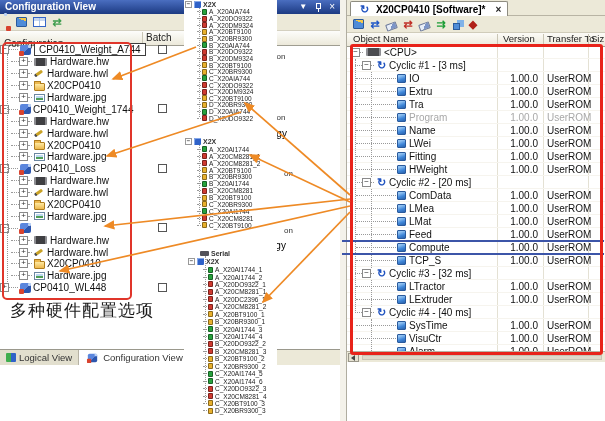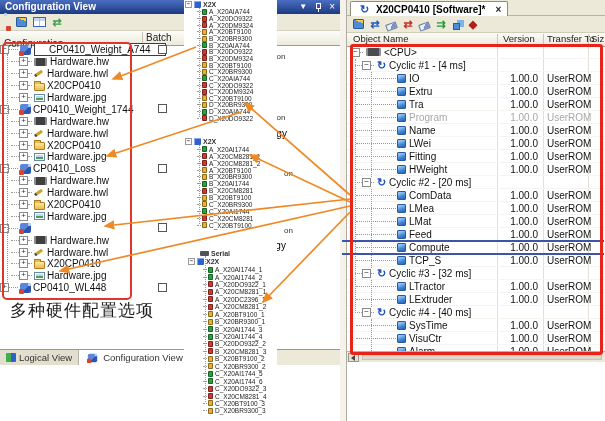--- a/index.html
+++ b/index.html
@@ -22,21 +22,21 @@
   .lhd{position:absolute;top:1px;bottom:1px;width:1px;background:#c9c5b4;}
   .ltree{position:absolute;left:0;top:44px;width:340px;}
   .trow{height:11.9px;display:flex;align-items:center;position:relative;font-size:10px;color:#111;white-space:nowrap;}
   .exp{width:9px;height:9px;box-sizing:border-box;border:1px solid #8a8a8a;background:#fff;font-size:8px;
        line-height:6px;text-align:center;color:#333;flex:none;}
   .exp-s{width:7px;height:7px;box-sizing:border-box;border:1px solid #999;background:#fff;font-size:6px;
          line-height:4px;text-align:center;color:#333;flex:none;}
   .conn{border-top:1px dotted #999;flex:none;height:0;}
   .sp{flex:none;}
   .cbx{position:absolute;left:158px;top:1px;width:9px;height:9px;border:1px solid #555;background:#fff;box-sizing:border-box;}
-  .editbox{border:1px solid #3c3c3c;background:#fff;padding:0 14px;margin-left:1px;}
+  .editbox{border:1px solid #3c3c3c;background:#fff;padding:0 4px;margin-left:1px;}
   .bold{font-weight:bold;}
   .vdot{position:absolute;border-left:1px dotted #999;width:0;}
   
   .i-cfg{width:11px;height:10px;background:linear-gradient(135deg,#5b86dd 55%,#2c56ae 55%);border-radius:2px;
          position:relative;flex:none;margin:0 2px;}
   .i-cfg::before{content:"";position:absolute;left:-1px;bottom:-1px;width:5px;height:5px;background:#d8432f;border-radius:1px;}
   .i-cfg::after{content:"";position:absolute;right:0;top:0;width:3px;height:3px;background:#bcd2f4;border-radius:1px;}
   .i-hw{width:9px;height:8px;background:#3f3f42;border-left:2px solid #8c8c90;border-right:2px solid #8c8c90;
         border-radius:1px;flex:none;margin:0 3px 0 2px;}
   .i-pencil{width:11px;height:9px;position:relative;flex:none;margin:0 2px;}
@@ -361,21 +361,21 @@
           <span class="conn" style="width: 3px;"></span>
           <span class="i-cpu"></span>
           <span>&lt;CPU&gt;</span>
         </div>
         <div class="rrow">
           <span class="sp" style="width: 8px;"></span>
           <span class="conn" style="width: 7px;"></span>
           <span class="exp">−</span>
           <span class="conn" style="width: 3px;"></span>
           <span class="i-cyc">↻</span>
-          <span>Cyclic #1 - [4 ms]</span>
+          <span>Cyclic #1 - [3 ms]</span>
         </div>
         <div class="rrow">
           <span class="sp" style="width: 9px;"></span>
           <span class="conn" style="width: 40px;"></span>
           <span class="i-cube"></span>
           <span>IO</span>
           <span class="ver">1.00.0</span>
           <span class="trf">UserROM</span>
         </div>
         <div class="rrow">

